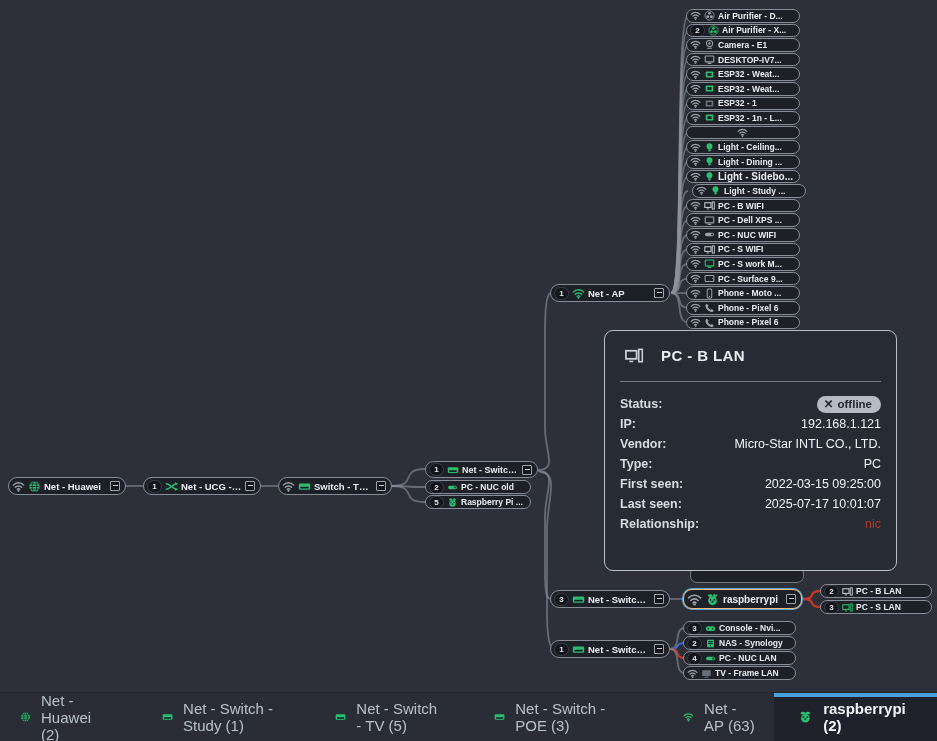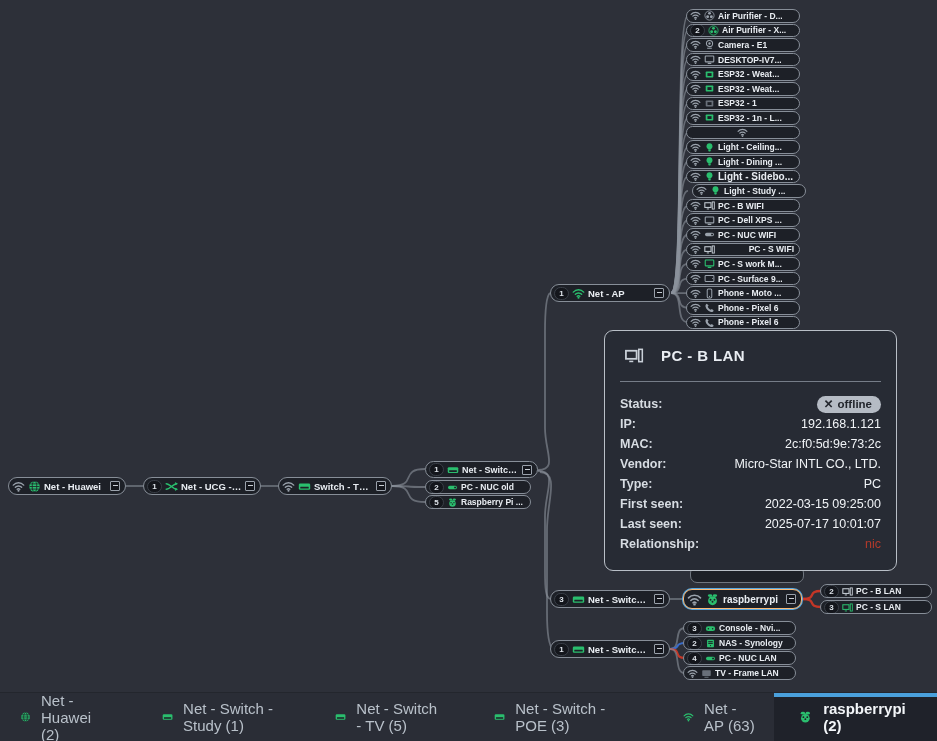--- a/index.html
+++ b/index.html
@@ -614,21 +614,21 @@
           </svg>
         </span>
         <span class="nicon" style="width: 11px; height: 11px;">
           <svg viewBox="0 0 16 16">
             <rect x="1.5" y="5.6" width="13" height="4.8" rx="2.4" fill="#9aa2ac"></rect>
     <rect x="10.4" y="6.9" width="2.8" height="2.2" fill="#1d2027"></rect>
           </svg>
         </span>
         <span class="lbl">PC - NUC WIFI</span>
       </div>
-      <div class="node" style="left: 686px; top: 242.6px; width: 114px; height: 13.5px; font-size: 8.5px; text-align: right;">
+      <div class="node" style="left: 686px; top: 242.6px; width: 114px; height: 13.5px; font-size: 8.5px;">
         <span class="nicon" style="width: 11px; height: 11px;">
           <svg viewBox="0 0 16 16">
             <g fill="none" stroke="#9aa2ac" stroke-width="1.7" stroke-linecap="round">
     <path d="M1.6 6.3A8.6 8.6 0 0 1 14.4 6.3"></path>
               <path d="M4.1 9A5.5 5.5 0 0 1 11.9 9"></path>
     <path d="M6.4 11.5A2.5 2.5 0 0 1 9.6 11.5"></path>
             </g>
             <circle cx="8" cy="13.2" r="1.3" fill="#9aa2ac"></circle>
           </svg>
         </span>
@@ -751,24 +751,20 @@
     </div>
     <hr class="tt-div">
     <div class="tt-rows" id="tt-rows">
         <div class="tt-row">
           <span class="tt-label">Status:</span>
           <span class="status-badge"><span class="x">✕</span>offline</span>
         </div>
         <div class="tt-row">
           <span class="tt-label">IP:</span>
           <span class="tt-value">192.168.1.121</span>
-        </div>
-        <div class="tt-row">
-          <span class="tt-label">MAC:</span>
-          <span class="tt-value">2c:f0:5d:9e:73:2c</span>
         </div>
         <div class="tt-row">
           <span class="tt-label">Vendor:</span>
           <span class="tt-value">Micro-Star INTL CO., LTD.</span>
         </div>
         <div class="tt-row">
           <span class="tt-label">Type:</span>
           <span class="tt-value">PC</span>
         </div>
         <div class="tt-row">

